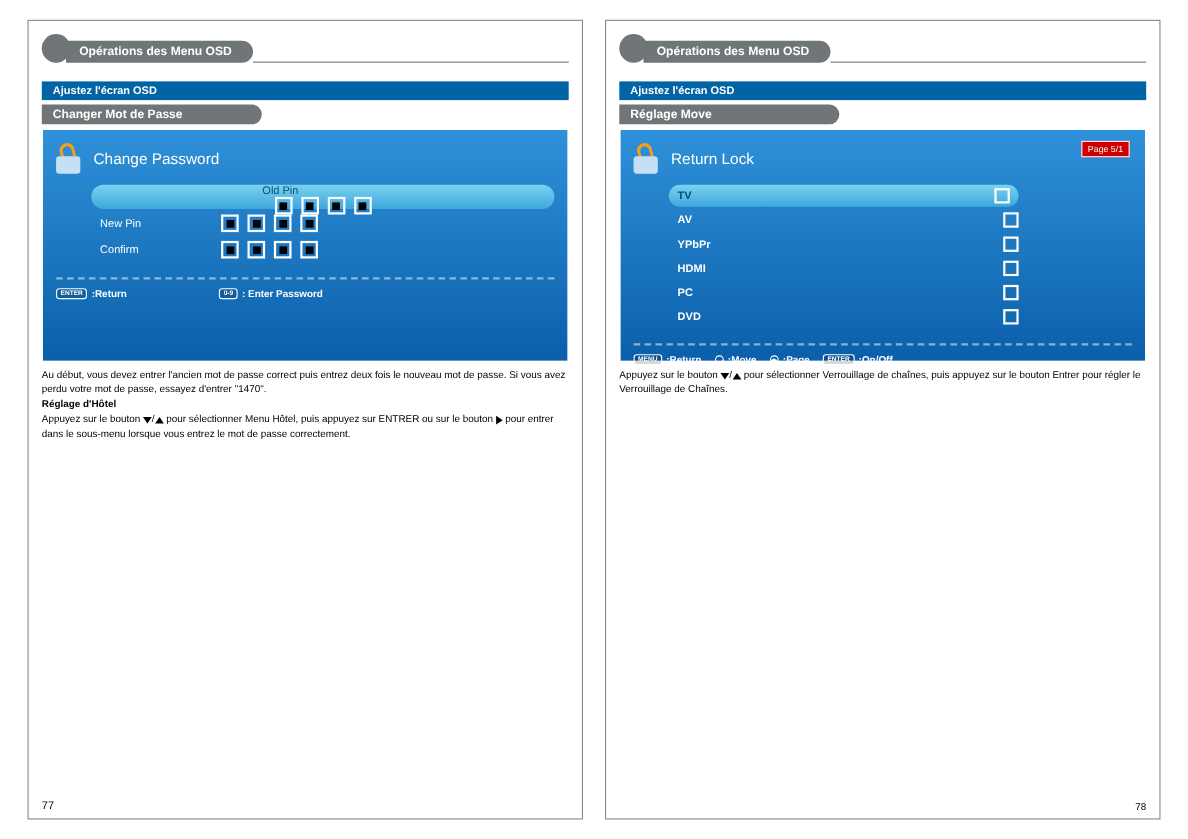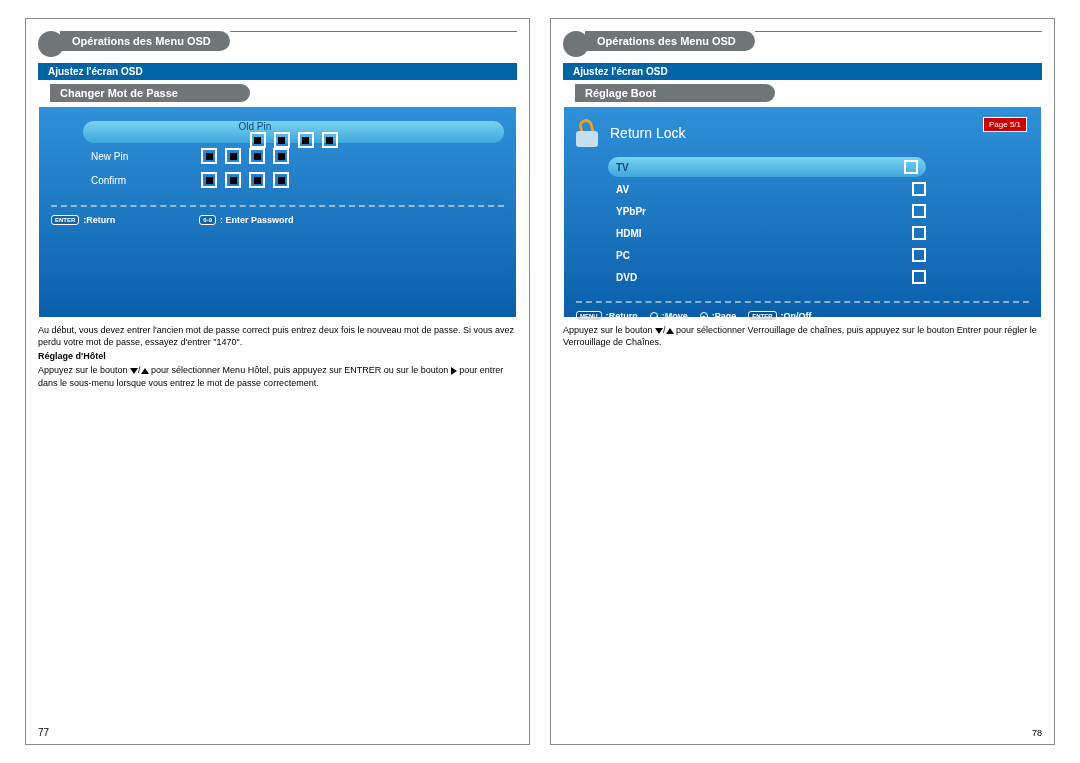--- a/index.html
+++ b/index.html
@@ -15,21 +15,21 @@
     font-size: 10px;
   }
   .page {
     width: 505px;
     border: 1px solid #888;
     position: relative;
     padding: 6px 12px 24px 12px;
   }
   .top-header {
     display: flex;
-    align-items: flex-start;
+    align-items: flex-end;
     margin-bottom: 4px;
     margin-top: 6px;
   }
   .circle-top {
     width: 26px; height: 26px; border-radius: 50%;
     background: #707578; margin-right: -4px; z-index: 2;
   }
   .top-bar {
     background: #707578; color: #fff;
     height: 20px; display: flex; align-items: center;
@@ -37,28 +37,28 @@
     font-size: 11px; border-radius: 0 14px 14px 0;
     min-width: 170px;
   }
   .top-line {
     height: 1px; background: #707578; flex: 1;
   }
   .blue-bar {
     background: #0064a5; color: #fff;
     height: 17px; display: flex; align-items: center;
     padding: 0 10px; font-size: 10px; font-weight: bold;
-    margin-top: 6px;
+    margin-top: 17px;
   }
   .gray-sub {
     background: #707578; color: #fff;
     height: 18px; display: flex; align-items: center;
     padding: 0 10px; font-size: 11px; font-weight: bold;
     border-radius: 0 14px 14px 0;
-    margin: 4px 0 4px 12px;
+    margin: 4px 0 4px 0;
     width: 200px;
   }
   .screen {
     border: 1px solid #fff;
     background: linear-gradient(180deg,#2f91d9 0%,#0b5faa 100%);
     height: 212px;
     position: relative;
     color: #fff;
     padding: 12px;
   }
@@ -164,20 +164,27 @@
 <div class="page">
   <div class="top-header">
     <div class="circle-top"></div>
     <div class="top-bar">Opérations des Menu OSD</div>
     <div class="top-line"></div>
   </div>
   <div class="blue-bar">Ajustez l'écran OSD</div>
   <div class="gray-sub">Changer Mot de Passe</div>
 
   <div class="screen">
+    <div class="screen-title">
+      <div class="lock-icon">
+        <div class="lock-shack"></div>
+          <div class="lock-body"></div>
+      </div>
+      <span>Change Password</span>
+    </div>
     <div class="options">
       <div class="opt-row selected">
         <span class="label">Old Pin</span>
         <div class="pin-boxes">
           <div class="pin-box">
               <div class="inner"></div>
             </div>
           <div class="pin-box">
               <div class="inner"></div>
             </div>
@@ -249,21 +256,21 @@
   <div class="page-num-l">77</div>
 </div>
 
 <div class="page">
   <div class="top-header">
     <div class="circle-top"></div>
     <div class="top-bar">Opérations des Menu OSD</div>
     <div class="top-line"></div>
   </div>
   <div class="blue-bar">Ajustez l'écran OSD</div>
-  <div class="gray-sub">Réglage Boot</div>
+  <div class="gray-sub">Réglage Move</div>
 
   <div class="screen">
     <div class="badge-page">Page 5/1</div>
     <div class="screen-title">
       <div class="lock-icon">
         <div class="lock-shack"></div>
           <div class="lock-body"></div>
       </div>
       <span>Return Lock</span>
     </div>

